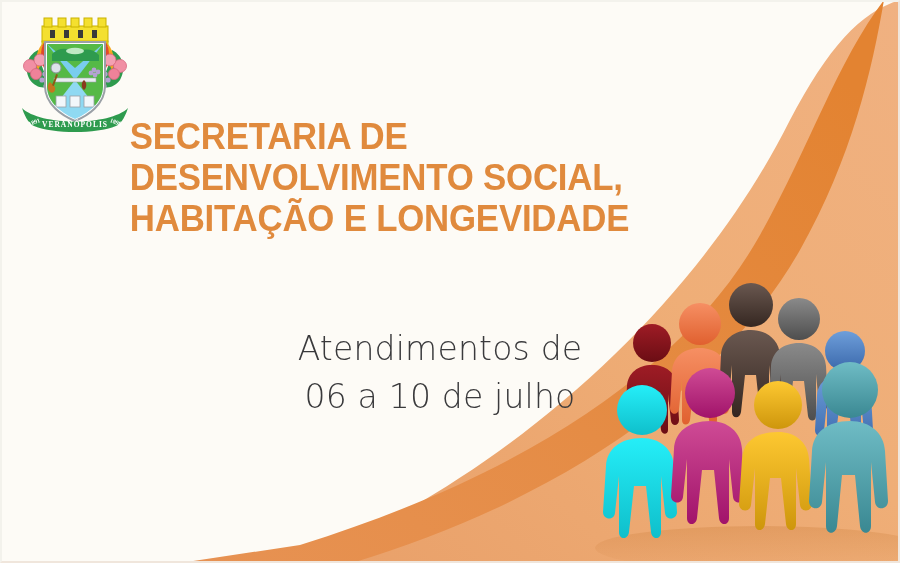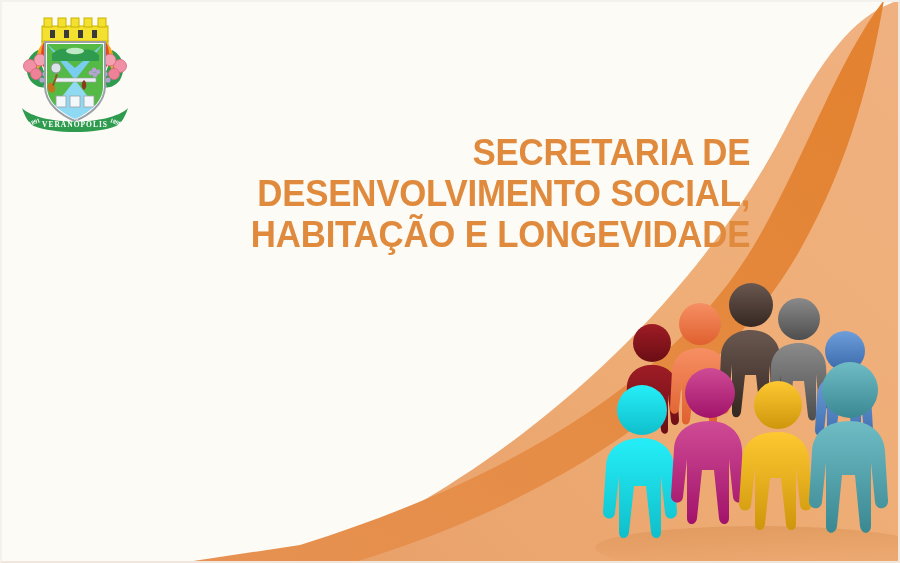--- a/index.html
+++ b/index.html
@@ -47,23 +47,23 @@
     left: 14px;
     top: 8px;
     width: 122px;
     height: 126px;
   }
 
   
   #title-block {
     position: absolute;
     left: 110px;
-    top: 132px;
+    top: 116px;
     width: 660px;
-    text-align: right;
+    text-align: left;
   }
   .title-line {
     display: block;
     color: #E08A3D;
     font-family: "Liberation Sans Narrow", "Liberation Sans", sans-serif;
     font-weight: bold;
     font-size: 37px;
     line-height: 41px;
     letter-spacing: -0.2px;
     transform: scaleX(0.94);
@@ -222,20 +222,24 @@
       <text x="101" y="116" font-family="'Liberation Serif', serif" font-size="6" font-weight="bold" fill="#FFFFFF" text-anchor="middle" transform="rotate(22 101 116)">1898</text>
     </g>
   </svg>
 
   <div id="title-block">
     <span class="title-line">SECRETARIA DE</span>
     <span class="title-line">DESENVOLVIMENTO SOCIAL,</span>
     <span class="title-line">HABITAÇÃO E LONGEVIDADE</span>
   </div>
 
+  <div id="subtitle-block">
+    <span class="subtitle-line">Atendimentos de</span>
+    <span class="subtitle-line">06 a 10 de julho</span>
+  </div>
 
   <svg id="people" viewBox="0 0 300 283" width="300" height="283">
     <defs>
 
       <linearGradient id="pDarkRed" x1="0" y1="0" x2="0" y2="1">
         <stop offset="0%" stop-color="#9E1C25"></stop>
           <stop offset="100%" stop-color="#6B0D14"></stop>
       </linearGradient>
       <linearGradient id="pSalmon" x1="0" y1="0" x2="0" y2="1">
         <stop offset="0%" stop-color="#F68F63"></stop>

